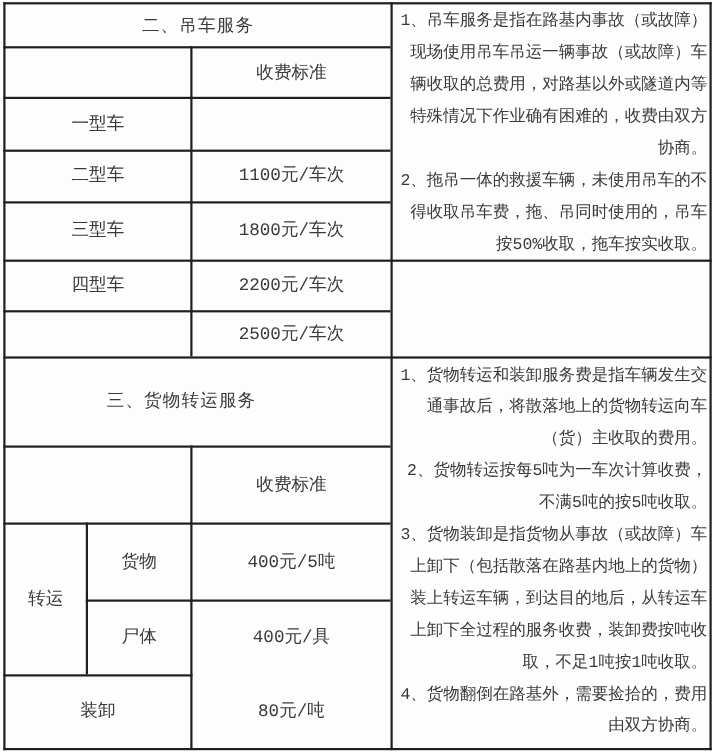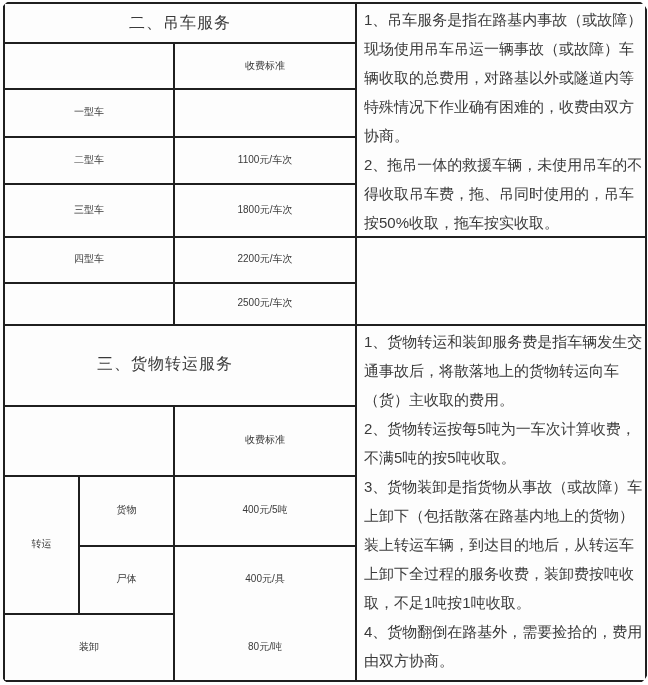--- a/index.html
+++ b/index.html
@@ -1,46 +1,45 @@
 <!DOCTYPE html>
 <html><head>
 <meta charset="utf-8">
 <style>
   html,body{margin:0;padding:0;background:#ffffff;}
   .page{
     position:relative;
     width:648px;height:685px;
     background:#fdfdfd;
-    font-family:Liberation Sans, sans-serif;
+    font-family:Liberation Mono, monospace;
     color:#3a3a3a;
     overflow:hidden;
-    border-radius:15px;
   }
   .hl{position:absolute;height:2px;background:#1f1f1f;}
   .vl{position:absolute;width:2px;background:#1f1f1f;}
   .cell{
     position:absolute;
     display:flex;align-items:center;justify-content:center;
-    font-size:10px;
+    font-size:16px;
     color:#3a3a3a;
     white-space:nowrap;
   }
   .title-cell{font-size:16px;letter-spacing:1px;}
   .notes{
     position:absolute;
     font-size:15px;
     line-height:29px;
     color:#3a3a3a;
     padding:1px 2px 0 7px;
     box-sizing:border-box;
     text-align:left;
     overflow:hidden;
     word-break:break-all;
   }
-  .notes p{margin:0;padding:0;}
+  .notes p{margin:0;padding:0;text-align:right;}
 </style>
 </head>
 <body>
 
 <div class="page">
 
   <div class="hl" style="top:2px;left:3px;width:644px"></div>
   <div class="hl" style="top:42px;left:3px;width:352px"></div>
   <div class="hl" style="top:88px;left:3px;width:352px"></div>
   <div class="hl" style="top:136px;left:3px;width:352px"></div>

